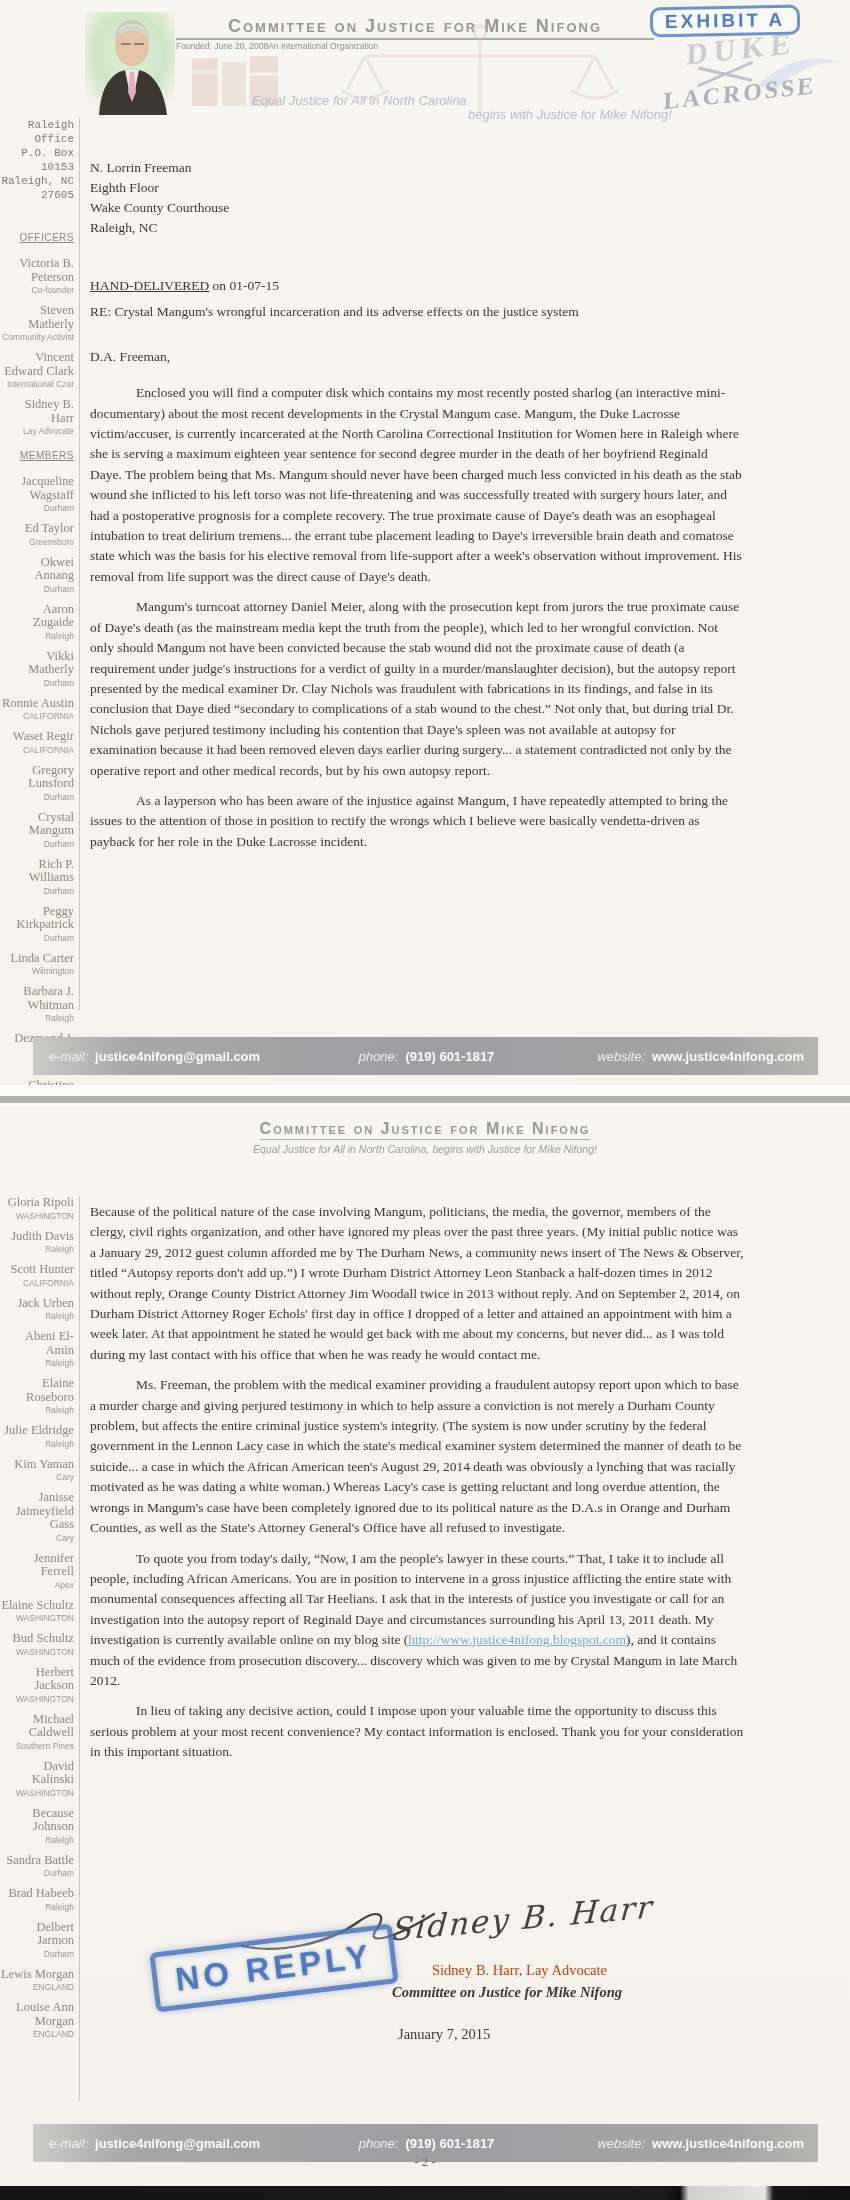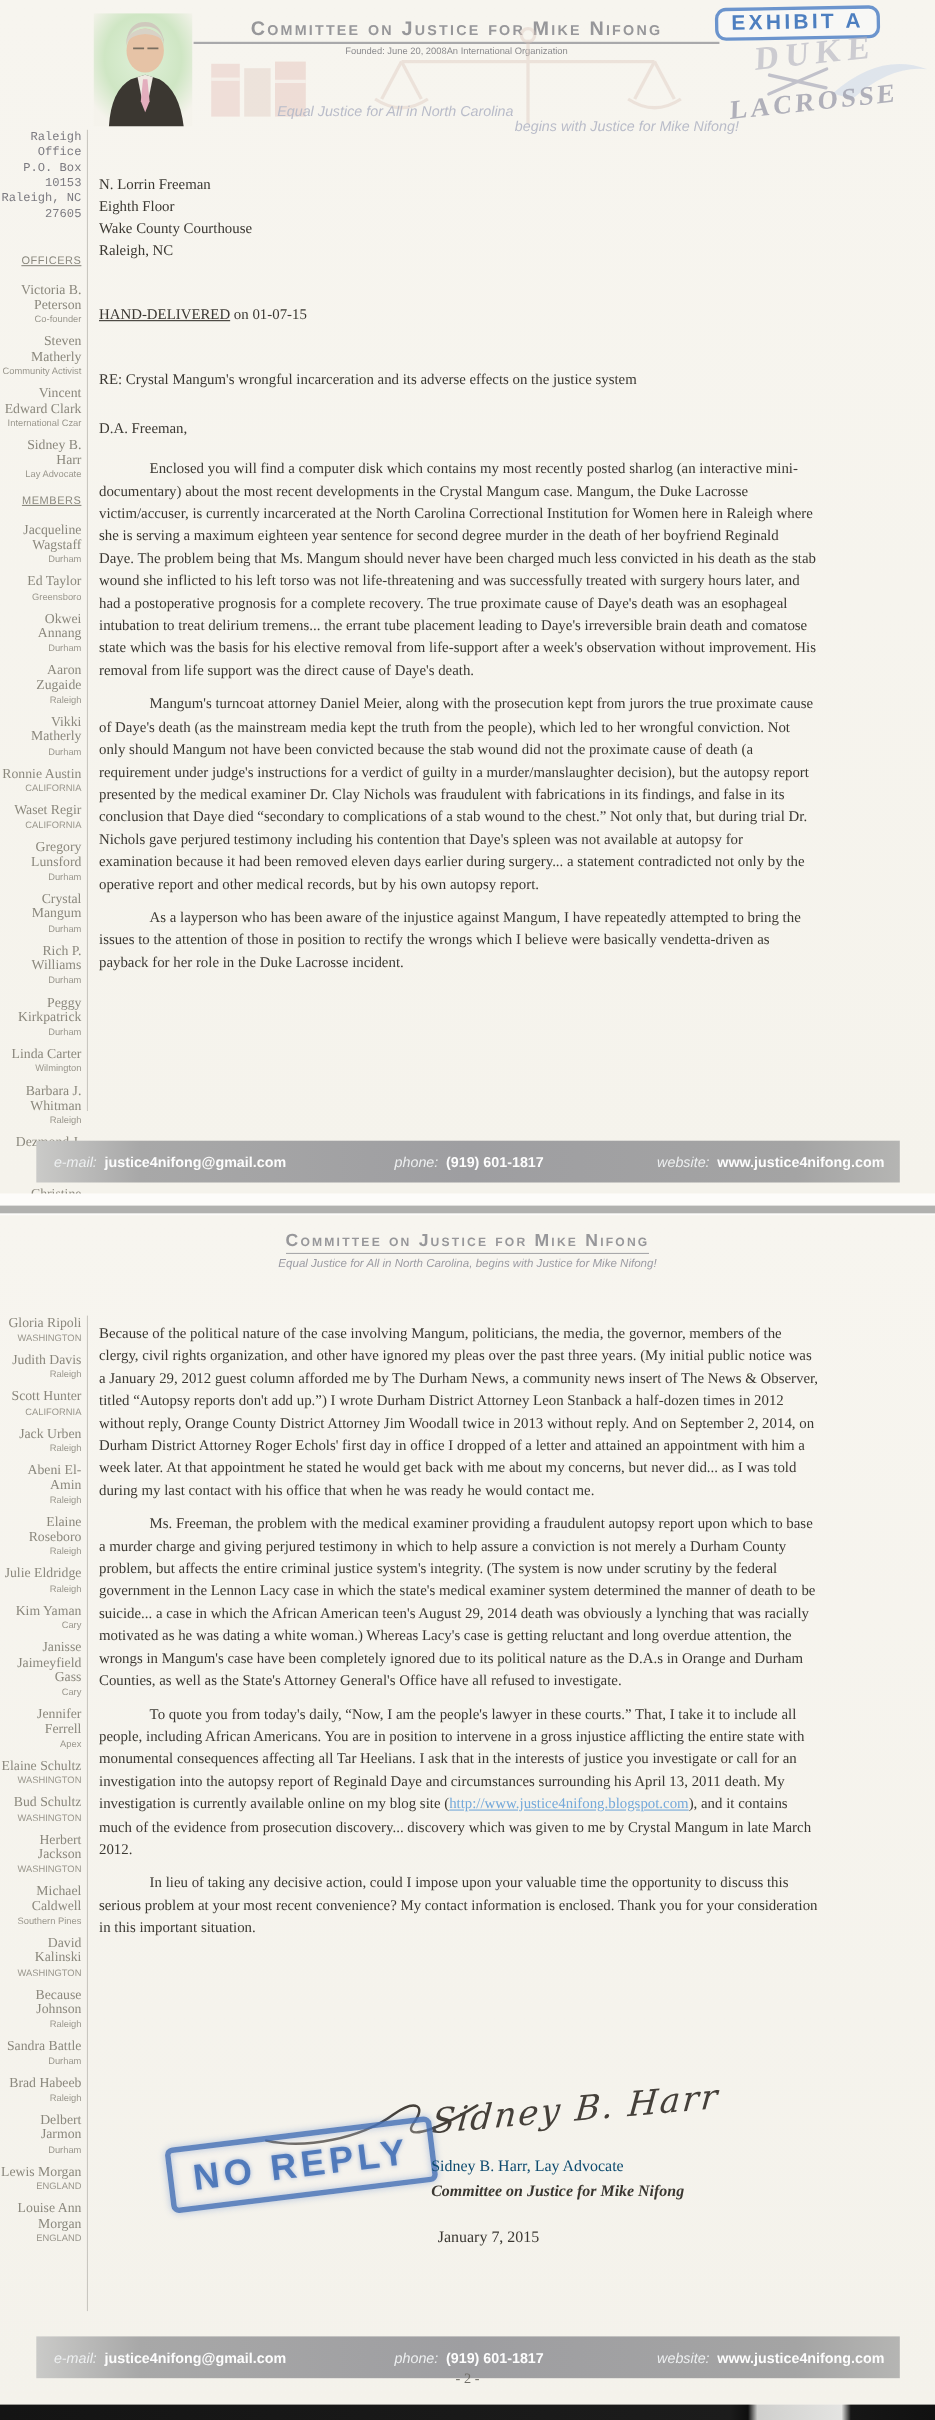--- a/index.html
+++ b/index.html
@@ -18,21 +18,21 @@
     background:linear-gradient(90deg,#141414 0%,#1c1c1c 78%,#0e0e0e 80%,#cfcfcd 81%,#e4e4e2 90%,#161616 91%,#111 100%);}
 
   
   .p1-photo{position:absolute;left:85px;top:12px;width:90px;height:103px;}
   .p1-title-block{position:absolute;left:176px;top:16px;width:478px;}
   .org-title{
     font-family:"Liberation Sans",sans-serif;font-variant:small-caps;
     font-size:18px;font-weight:bold;letter-spacing:2px;color:#97979a;
     text-align:center;border-bottom:2px solid #a9a9ab;padding-bottom:1px;white-space:nowrap;
   }
-  .p1-subrow{display:flex;justify-content:center;font-family:"Liberation Sans",sans-serif;
+  .p1-subrow{display:flex;justify-content:flex-start;font-family:"Liberation Sans",sans-serif;
     font-size:8.5px;color:#8b8b8e;margin-top:1px;}
   .exhibit-stamp{
     position:absolute;left:650px;top:6px;padding:0 12px;height:24px;line-height:24px;
     border:3px solid #6b94cd;border-radius:10px;background:rgba(250,250,252,.55);
     font-family:"Liberation Sans",sans-serif;font-weight:bold;font-size:19px;letter-spacing:3px;
     color:#4d7fc0;transform:rotate(-1deg);
   }
   .scales-watermark{position:absolute;left:295px;top:18px;opacity:.5;}
   .books-watermark{position:absolute;left:188px;top:52px;opacity:.35;}
   .swoosh-watermark{position:absolute;left:755px;top:45px;opacity:.5;}
@@ -64,21 +64,21 @@
   .sb-name{font-size:12.5px;line-height:13.5px;color:#8b887d;}
   .sb-sub{font-family:"Liberation Sans",sans-serif;font-size:8.5px;line-height:10px;color:#9a978d;margin-top:1px;}
 
   
   .letter{position:absolute;font-size:13.5px;line-height:20.4px;color:#3b3832;}
   .p1-letter{left:90px;top:158px;width:652px;}
   .p2-letter{left:90px;top:1202px;width:656px;}
   .addr-line{line-height:20px;}
   .hand-line{margin-top:38px;}
   .u{text-decoration:underline;}
-  .re-line{margin-top:39px;}
+  .re-line{margin-top:6px;}
   .salutation{margin-top:24px;}
   .para{margin:0 0 10px 0;text-indent:46px;text-align:left;}
   .para.first-noindent{text-indent:0;}
   .para:first-of-type{margin-top:16px;}
   .doc-link{color:#74a9da;text-decoration:underline;cursor:pointer;margin-top:36px;}
 
   
   .p2-header{position:absolute;top:1120px;left:0;width:850px;text-align:center;}
   .p2-title{display:inline-block;font-family:"Liberation Sans",sans-serif;font-variant:small-caps;
     font-size:16px;font-weight:bold;letter-spacing:2px;color:#97979a;
@@ -95,21 +95,21 @@
   }
   .no-reply-stamp{
     position:absolute;left:152px;top:1938px;padding:6px 18px;
     border:5px solid rgba(62,108,180,.8);border-radius:7px;
     font-family:"Liberation Sans",sans-serif;font-weight:bold;font-size:33px;letter-spacing:4px;
     color:rgba(62,108,180,.85);transform:rotate(-7deg);
     text-shadow:0 0 4px rgba(90,130,200,.55);
     box-shadow:0 0 7px rgba(90,130,200,.45), inset 0 0 7px rgba(90,130,200,.45);
     background:rgba(246,245,240,.25);
   }
-  .sig-printed{position:absolute;left:392px;top:1962px;font-size:14.5px;color:#0c4a6e;}
+  .sig-printed{position:absolute;left:392px;top:1962px;font-size:14.5px;color:#c2410c;padding-left:40px;}
   .sig-org{position:absolute;left:392px;top:1984px;font-size:14.5px;font-style:italic;font-weight:bold;color:#3b3832;}
   .sig-date{position:absolute;left:398px;top:2026px;font-size:14.5px;color:#3b3832;}
 
   
   .contact-bar{
     position:absolute;left:33px;width:785px;height:38px;
     background:linear-gradient(90deg,#cacac8 0%,#a8a8a8 12%,#9e9ea1 50%,#a4a4a4 88%,#b5b5b3 100%);
     display:flex;align-items:center;font-family:"Liberation Sans",sans-serif;font-size:13px;color:#fff;
   }
   .cb1{top:1037px;}

